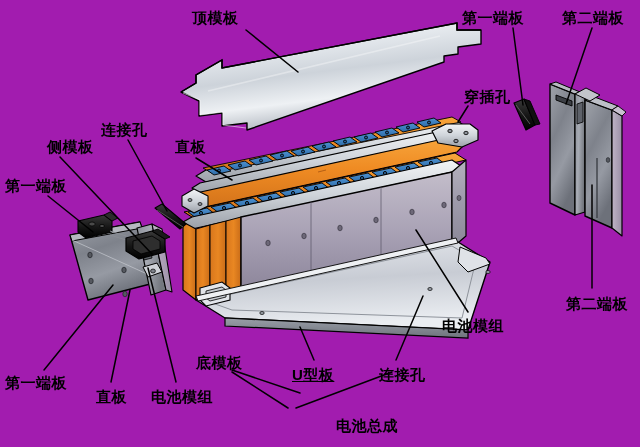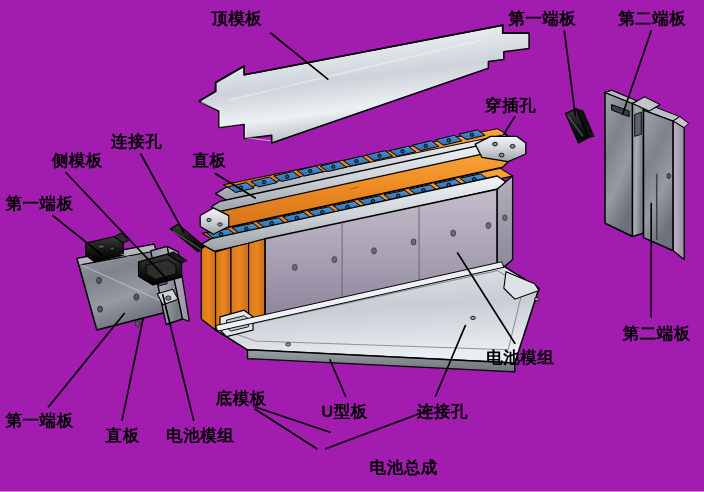--- a/index.html
+++ b/index.html
@@ -331,28 +331,28 @@
       <line x1="111" y1="382" x2="130" y2="290"></line>
       <line x1="176" y1="382" x2="148" y2="268"></line>
       <line x1="288" y1="408" x2="232" y2="372"></line>
       <line x1="296" y1="408" x2="392" y2="372"></line>
     </g>
   </svg>
 
   <div class="lbl" style="left: 192px; top: 10px;">顶模板</div>
   <div class="lbl" style="left: 462px; top: 10px;">第一端板</div>
   <div class="lbl" style="left: 562px; top: 10px;">第二端板</div>
-  <div class="lbl" style="left: 441px; top: 89px;">穿插孔</div>
+  <div class="lbl" style="left: 464px; top: 89px;">穿插孔</div>
   <div class="lbl" style="left: 101px; top: 122px;">连接孔</div>
   <div class="lbl" style="left: 27px; top: 139px; margin-left: 20px;">侧模板</div>
   <div class="lbl" style="left: 175px; top: 139px;">直板</div>
   <div class="lbl" style="left: 5px; top: 178px;">第一端板</div>
   <div class="lbl" style="left: 566px; top: 296px;">第二端板</div>
   <div class="lbl" style="left: 442px; top: 318px; text-align: right;">电池模组</div>
   <div class="lbl" style="left: 196px; top: 355px;">底模板</div>
-  <div class="lbl" style="left: 292px; top: 367px;">U型板</div>
+  <div class="lbl" style="left: 292px; top: 367px; text-decoration: underline;">U型板</div>
   <div class="lbl" style="left: 379px; top: 367px;">连接孔</div>
   <div class="lbl" style="left: 5px; top: 375px;">第一端板</div>
   <div class="lbl" style="left: 96px; top: 389px;">直板</div>
   <div class="lbl" style="left: 151px; top: 389px;">电池模组</div>
   <div class="lbl" style="left: 292px; top: 418px; margin-left: 44px;">电池总成</div>
 
 </div>
 
 </body></html>

